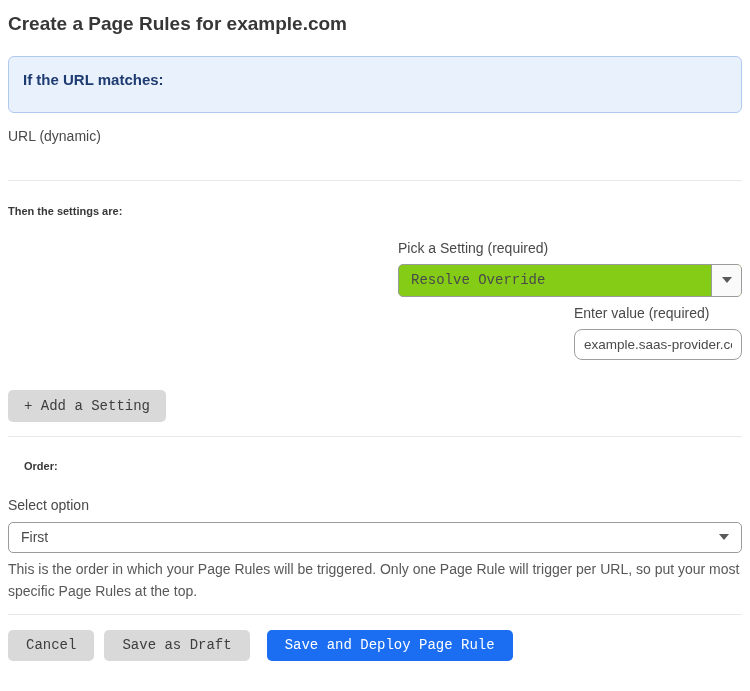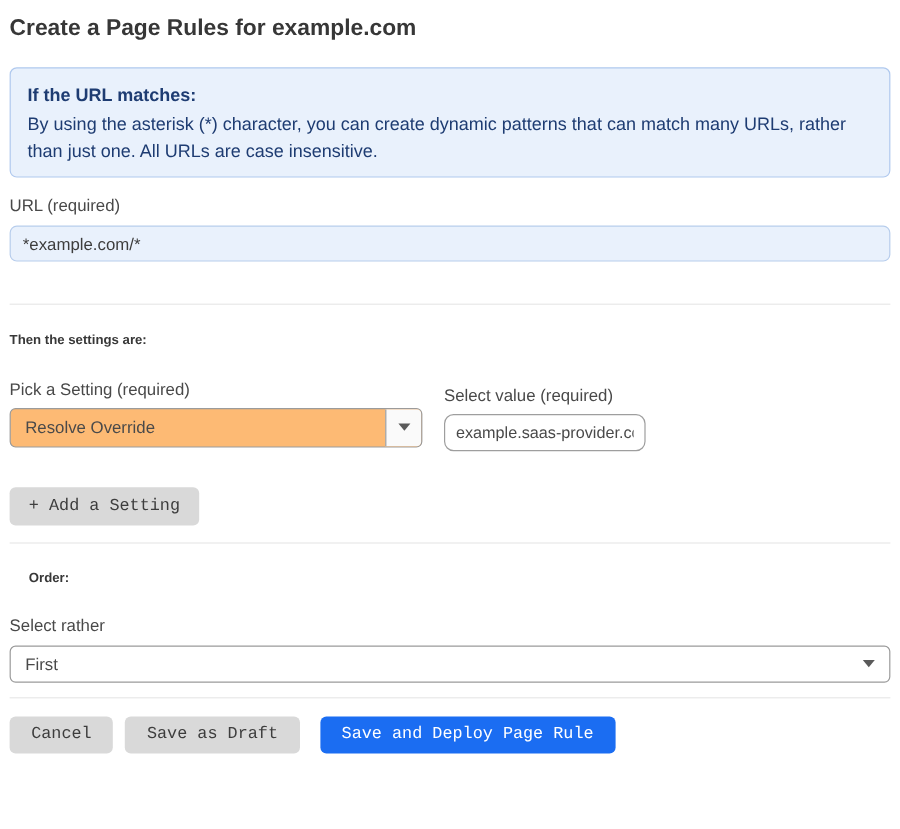--- a/index.html
+++ b/index.html
@@ -18,21 +18,21 @@
     color: #373737;
     line-height: 24px;
   }
 
   
   .info-box {
     margin-top: 20px;
     background: #e9f1fc;
     border: 1px solid #b0c9ee;
     border-radius: 6px;
-    padding: 11px 14px 8px 14px;
+    padding: 11px 14px 20px 14px;
     font-size: 15px;
     line-height: 23.5px;
     color: #1e3c72;
   }
   .info-box .info-heading { font-weight: bold; }
   .info-box a.info-link {
     color: #2f72d9;
     text-decoration: underline;
     cursor: pointer;
   }
@@ -71,34 +71,35 @@
 
   .section-heading {
     font-size: 11px;
     font-weight: bold;
     color: #383838;
     line-height: 18px;
   }
   .settings-heading { margin-top: 21px; }
 
   
-  .settings-row { margin-top: 20px; display: flex; align-items: center; }
+  .settings-row { margin-top: 20px; display: flex; align-items: flex-end; flex-direction: column; }
   .setting-col { width: 344px; }
   .value-col { margin-left: 18px; margin-top: 8px; width: 168px; }
   .setting-col .field-label, .value-col .field-label { margin-bottom: 7px; }
 
   .select-box {
     height: 33px;
-    background: #fdba74;
+    background: #84cc16;
     border: 1px solid #9b9b9b;
     border-radius: 5px;
     display: flex;
     align-items: center;
     cursor: pointer;
     overflow: hidden;
+    font-family: Liberation Mono, monospace;
   }
   .select-box .select-value {
     flex: 1;
     padding: 0 12px;
     font-size: 14px;
     color: #4a4a4a;
     white-space: nowrap;
   }
   .select-box .select-arrow-section {
     width: 30px;
@@ -194,57 +195,56 @@
 </style>
 </head>
 <body>
 
 <div class="page">
 
   <h1 class="page-title">Create a Page Rules for example.com</h1>
 
   <div class="info-box">
     <div class="info-heading">If the URL matches:</div>
-    <div class="info-body">By using the asterisk (*) character, you can create dynamic patterns that can match many URLs, rather than just one. All URLs are case insensitive.</div>
-  </div>
-
-  <div class="field-label url-label">URL (required)</div>
-  <input class="url-input" type="text" value="*example.com/*" style="">
+  </div>
+
+  <div class="field-label url-label">URL (dynamic)</div>
 
   <hr class="divider divider-1">
 
   <div class="section-heading settings-heading">Then the settings are:</div>
 
   <div class="settings-row">
     <div class="setting-col">
       <div class="field-label">Pick a Setting (required)</div>
       <div class="select-box">
         <span class="select-value">Resolve Override</span>
         <span class="select-arrow-section">
           <span class="caret"></span>
         </span>
       </div>
     </div>
     <div class="value-col">
-      <div class="field-label">Select value (required)</div>
+      <div class="field-label">Enter value (required)</div>
       <input class="value-input" type="text" value="example.saas-provider.com" style="">
     </div>
   </div>
 
   <button class="btn btn-gray add-setting-btn">+ Add a Setting</button>
 
   <hr class="divider divider-2">
 
   <div class="section-heading order-heading">Order:</div>
 
-  <div class="field-label order-select-label">Select rather</div>
+  <div class="field-label order-select-label">Select option</div>
   <div class="order-select">
     <span class="select-value">First</span>
     <span class="caret"></span>
   </div>
+  <div class="order-help">This is the order in which your Page Rules will be triggered. Only one Page Rule will trigger per URL, so put your most specific Page Rules at the top.</div>
 
   <hr class="divider divider-3">
 
   <div class="footer-row">
     <button class="btn btn-gray cancel-btn">Cancel</button>
     <button class="btn btn-gray save-draft-btn">Save as Draft</button>
     <button class="btn save-deploy-btn">Save and Deploy Page Rule</button>
   </div>
 
 </div>

